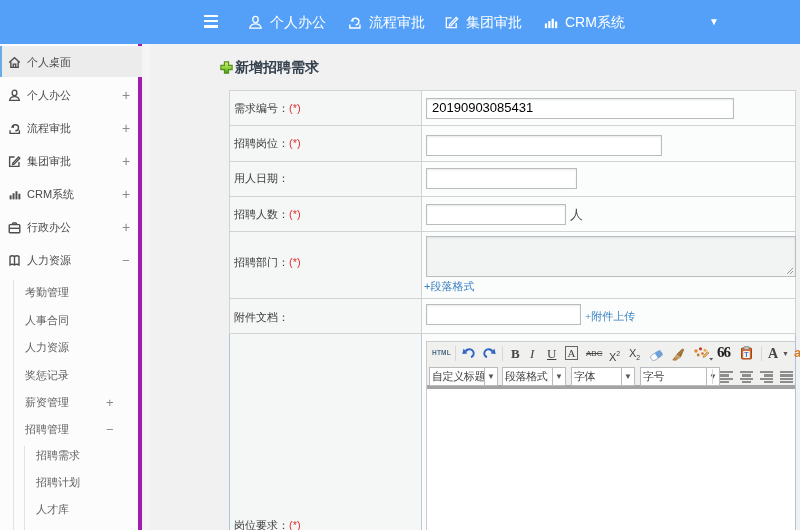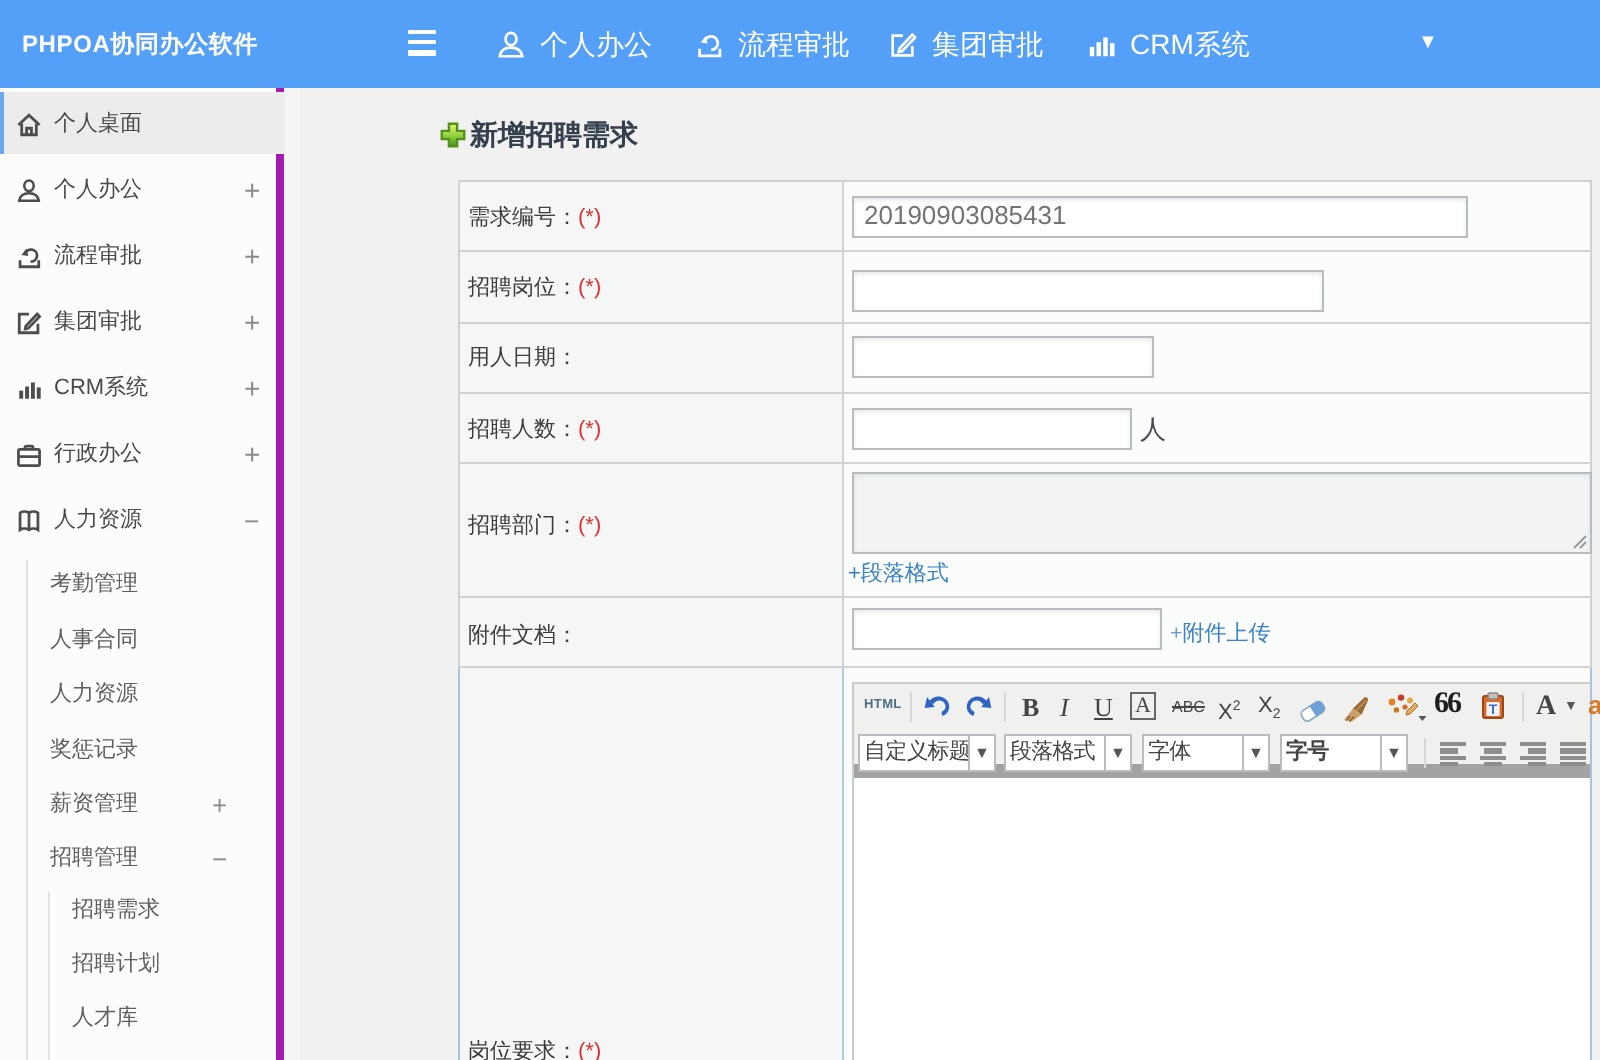--- a/index.html
+++ b/index.html
@@ -32,43 +32,42 @@
 #title { position:absolute; left:235px; top:59px; font-size:14px; font-weight:bold; color:#35404d; }
 #plusicon { position:absolute; left:220px; top:61px; width:13px; height:13px; }
 
 
 #ftable { position:absolute; left:229px; top:90px; width:567px; height:578px; border:1px solid #d2d2d2; background:#fbfcfc; }
 .lcell { position:absolute; left:0; width:192px; background:#f5f6f6; border-right:1px solid #d2d2d2; }
 .rowline { position:absolute; left:0; width:565px; height:1px; background:#d2d2d2; }
 .lbl { position:absolute; left:4px; font-size:11px; color:#3c3c3c; white-space:nowrap; }
 .red { color:#e03131; }
 .ipt { position:absolute; background:#fff; border:1px solid #b9bcbe; box-shadow:inset 0 1px 2px rgba(120,130,140,0.18); }
-.ipt .v { font-size:13px; color:#737373; line-height:17px; padding-left:5px; }
+.ipt .v { font-size:13px; color:#000000; line-height:17px; padding-left:5px; }
 .blue { color:#3b82c4; font-size:11px; position:absolute; }
 
 
 #ta { position:absolute; left:196px; top:145px; width:370px; height:41px; background:#f2f4f4; border:1px solid #b9bcbe; box-shadow:inset 0 1px 2px rgba(120,130,140,0.15); }
 
 
 #editor { position:absolute; left:196px; top:250px; width:370px; height:328px; border:1px solid #cccccc; background:#fff; }
 #tbar1 { position:absolute; left:0; top:0; width:368px; height:23px; background:#f0f0ee; }
-#tbar2 { position:absolute; left:0; top:23px; width:368px; height:24px; background:#f0f0ee; border-bottom:7px solid #a3a3a3; }
+#tbar2 { position:absolute; left:0; top:23px; width:368px; height:24px; background:#f0f0ee; border-bottom:4px solid #a3a3a3; }
 .ti { position:absolute; top:0; height:23px; line-height:23px; font-size:12px; color:#444; }
 .tsep { position:absolute; top:4px; width:1px; height:15px; background:#d8d8d8; }
 .sel2 { position:absolute; top:2px; height:19px; background:#fff; border:1px solid #b9bcbe; font-size:11px; color:#444; line-height:17px; }
 .sel2 .dd { position:absolute; right:0; top:0; width:13px; height:17px; border-left:1px solid #b9bcbe; text-align:center; font-size:8px; color:#555; line-height:17px; background:#fff; }
 .sel2 .st { padding-left:2px; display:block; overflow:hidden; letter-spacing:-0.4px; font-size:11px; }
 .alicon { position:absolute; top:6px; width:13px; height:11px; }
 .alicon i { display:block; height:2.4px; background:#8d8d8d; margin-bottom:0.9px; }
 </style>
 </head>
 <body>
 
 <div id="topbar">
-  <div id="logo">PHPOA协同办公软件</div>
   <div id="burger">
       <div></div>
       <div></div>
       <div></div>
     </div>
   <div class="navitem" style="left:248px;">
     <svg width="15" height="15" viewBox="0 0 16 16" fill="none" stroke="#fff" stroke-width="1.4">
         <ellipse cx="8" cy="4.8" rx="2.9" ry="3.3"></ellipse>
         <path d="M2 14 H14 C13.5 10.8 11 9.4 8 9.4 C5 9.4 2.5 10.8 2 14 Z"></path>
       </svg>个人办公</div>
@@ -281,21 +280,21 @@
           <span class="dd">▼</span>
         </div>
       <div class="sel2" style="left:75px; width:64px;">
           <span class="st">段落格式</span>
           <span class="dd">▼</span>
         </div>
       <div class="sel2" style="left:144px; width:64px;">
           <span class="st">字体</span>
           <span class="dd">▼</span>
         </div>
-      <div class="sel2" style="left:213px; width:64px;font-weight:bold;">
+      <div class="sel2" style="left:213px; width:80px;">
           <span class="st">字号</span>
           <span class="dd">▼</span>
         </div>
       <div class="tsep" style="left:285px; top:4px;"></div>
         <div class="alicon" style="left:293px;">
           <i style="width:13px;"></i>
           <i style="width:9px;"></i>
           <i style="width:13px;"></i>
           <i style="width:9px;"></i>
         </div>

